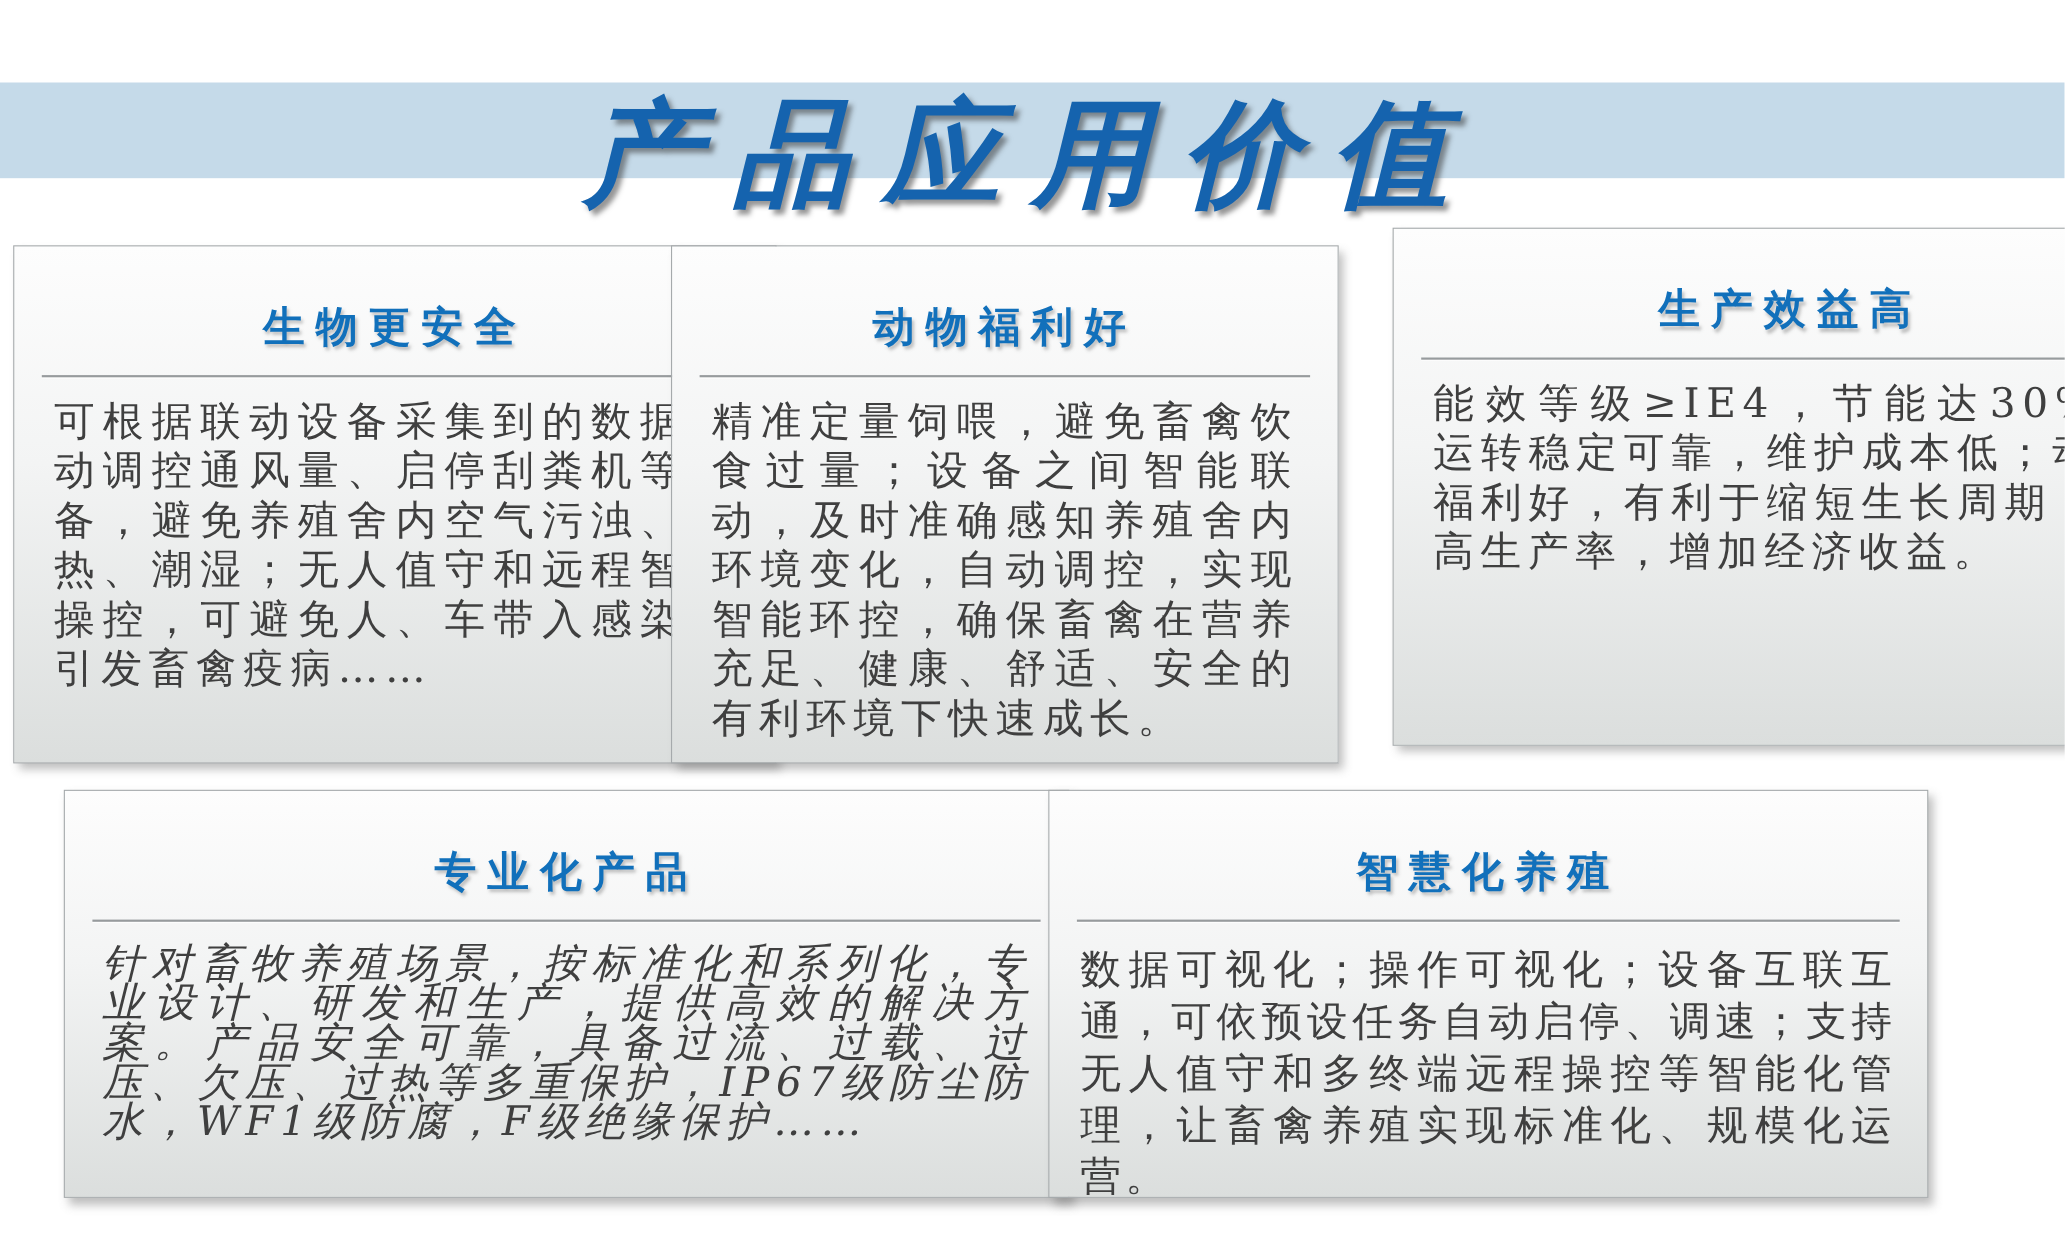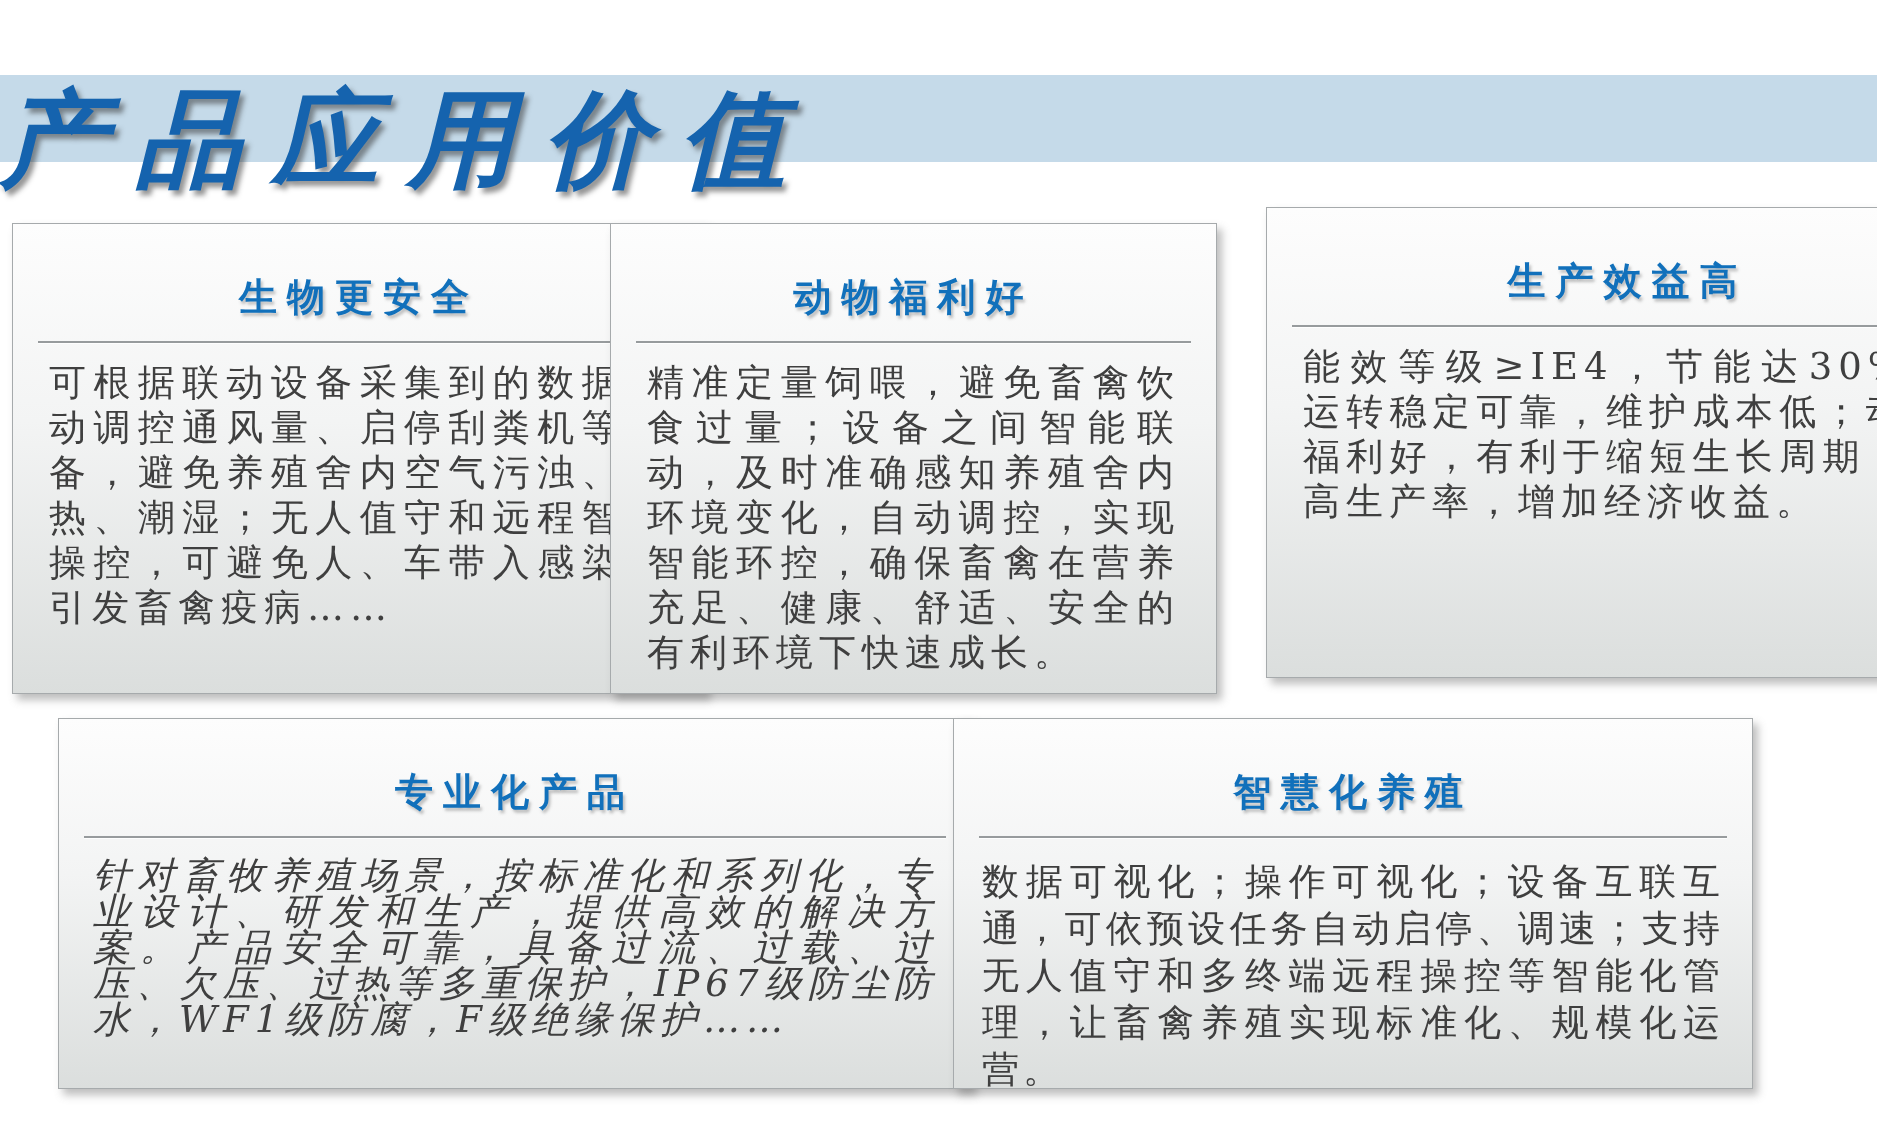--- a/index.html
+++ b/index.html
@@ -13,21 +13,21 @@
 
   
   .banner {
     position:absolute; left:0; top:75px;
     width:100%; height:87px;
     background:#c5dae9;
   }
   .page-title {
     position:absolute; left:0; top:-8px;
     width:100%;
-    text-align:left;
+    text-align:center;
     font-family:"DejaVu Serif","Liberation Serif",serif;
     font-style:italic;
     font-weight:bold;
     font-size:106px;
     line-height:152px;
     letter-spacing:30px;
     color:#1563ae;
     text-shadow:4px 5px 5px rgba(45,45,45,0.5);
     white-space:nowrap;
   }

